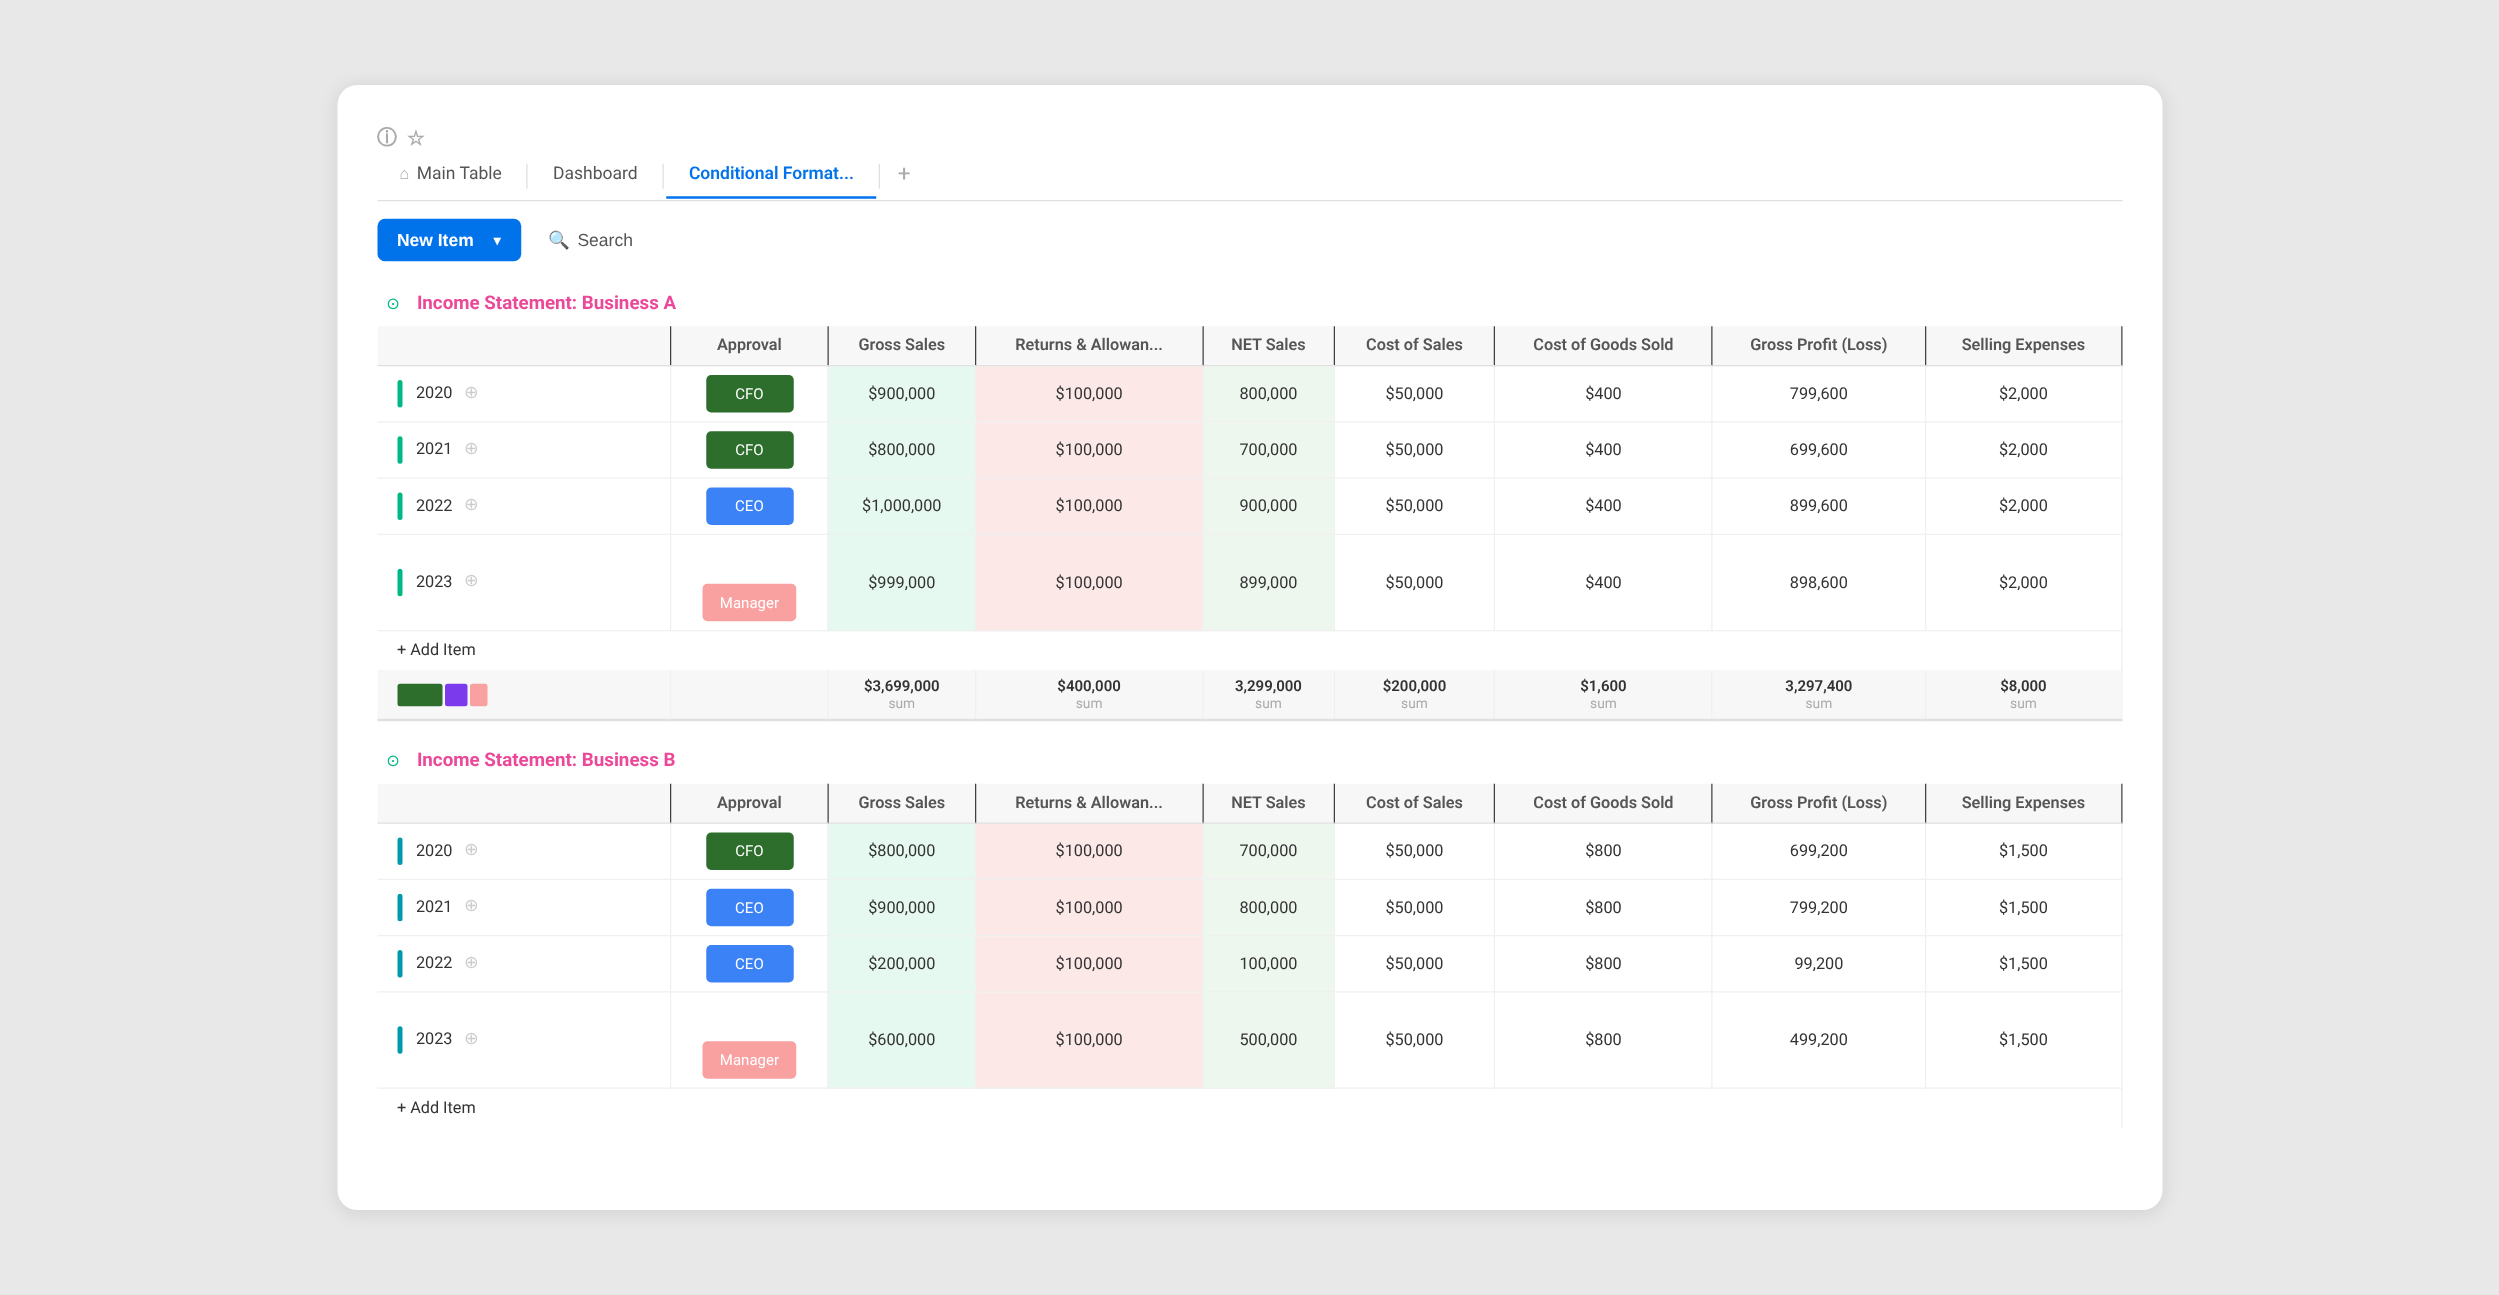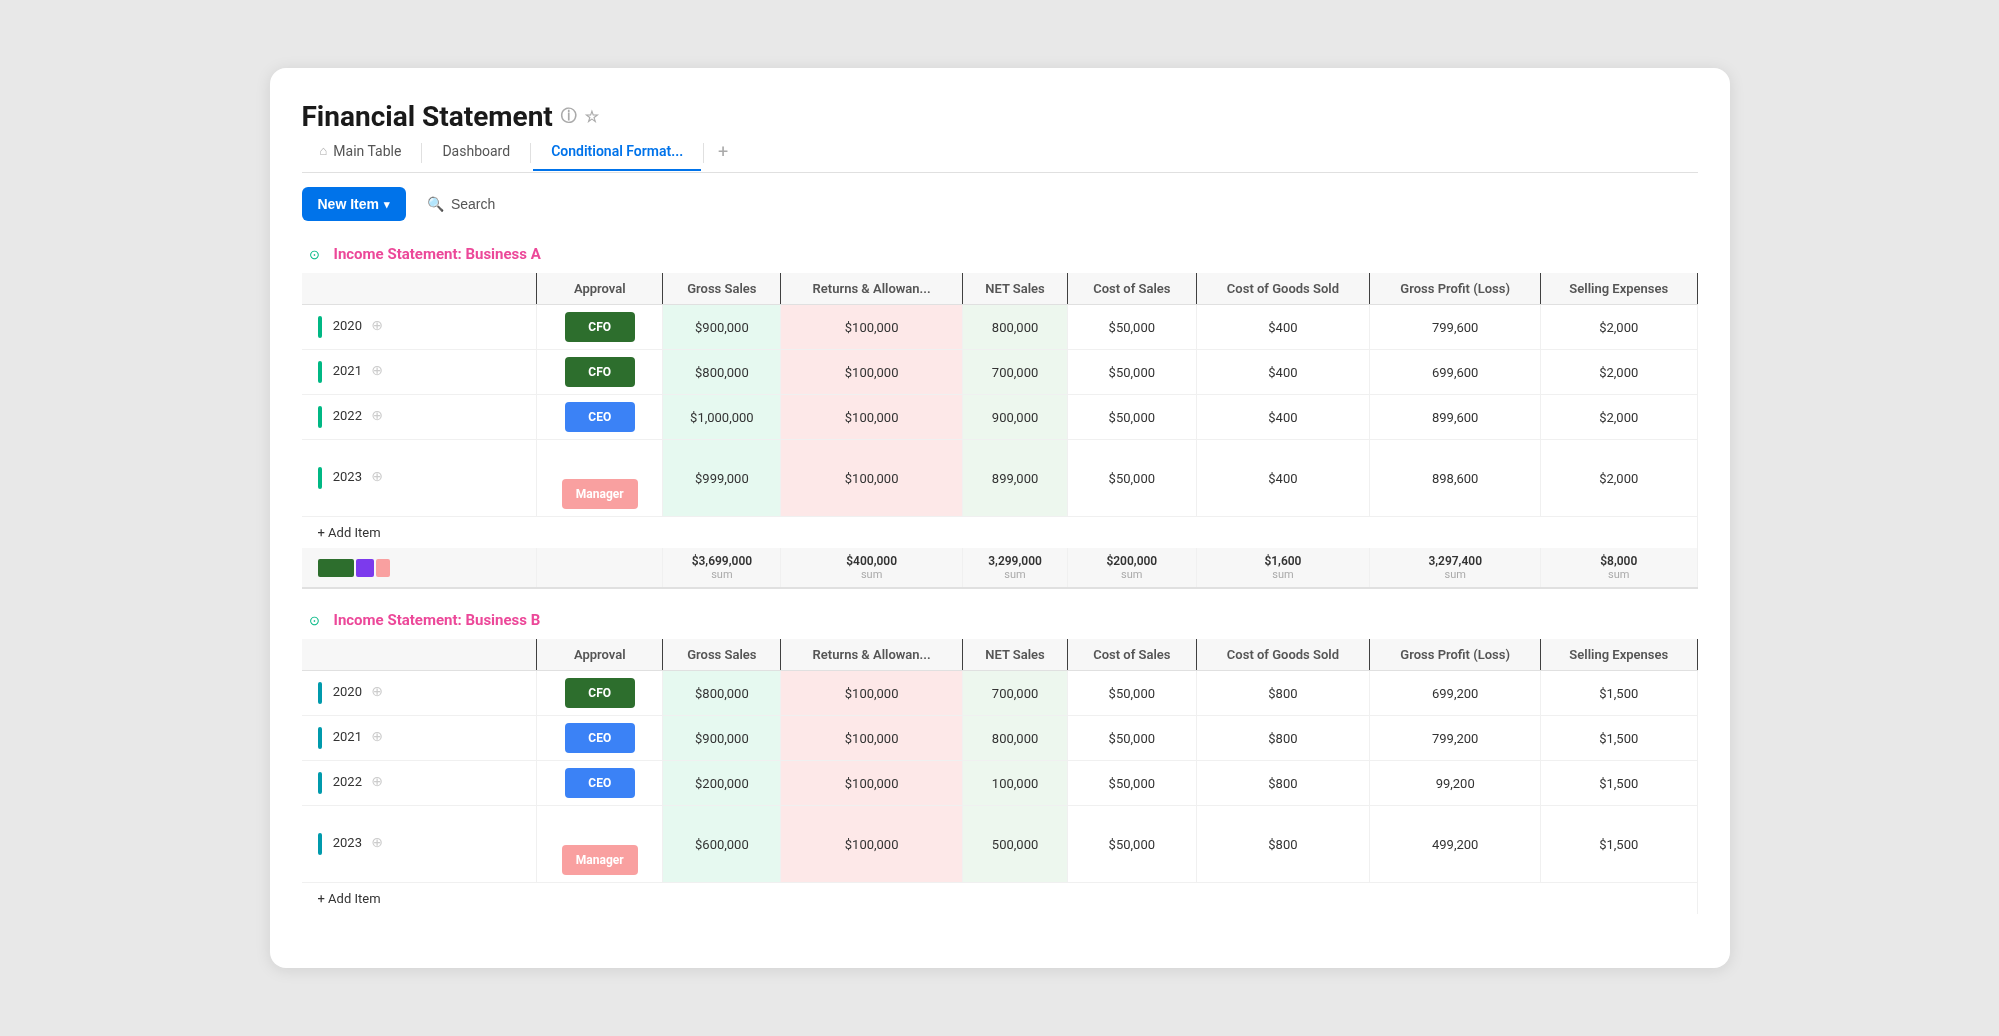--- a/index.html
+++ b/index.html
@@ -86,21 +86,21 @@
       background: #0073ea;
       color: #fff;
       border: none;
       border-radius: 6px;
       padding: 9px 16px;
       font-size: 14px;
       font-weight: 600;
       cursor: pointer;
       display: flex;
       align-items: center;
-      gap: 5px;
+      gap: 16px;
     }
     .btn-new-item .chevron { font-size: 11px; }
     .btn-search {
       background: none;
       border: none;
       color: #555;
       font-size: 14px;
       cursor: pointer;
       display: flex;
       align-items: center;
@@ -178,21 +178,21 @@
     }
     .indicator-green { background: #00b884; }
     .indicator-teal { background: #009aac; }
 
     
     .badge {
       display: inline-block;
       padding: 8px 14px;
       border-radius: 4px;
       font-size: 12px;
-      font-weight: 700;
+      font-weight: 400;
       color: #fff;
       min-width: 70px;
       text-align: center;
     }
     .badge-cfo { background: #2d6e2d; }
     .badge-ceo { background: #3b82f6; }
     .badge-manager { background: #f9a0a0; color: #fff; margin-top: 32px; }
 
     
     .cell-green { background: #e6f9f0; color: #333; }
@@ -239,21 +239,20 @@
       margin-left: 6px;
       cursor: pointer;
     }
   </style>
 </head>
 <body>
 
 <div class="card">
 
   <div class="page-title">
-    <span>Financial Statement</span>
     <span class="info-icon">ⓘ</span>
     <span class="star-icon">☆</span>
   </div>
 
   <div class="tabs">
     <div class="tab">
       <span class="home-icon">⌂</span>
       <span>Main Table</span>
     </div>
     <div class="tab-divider"></div>

